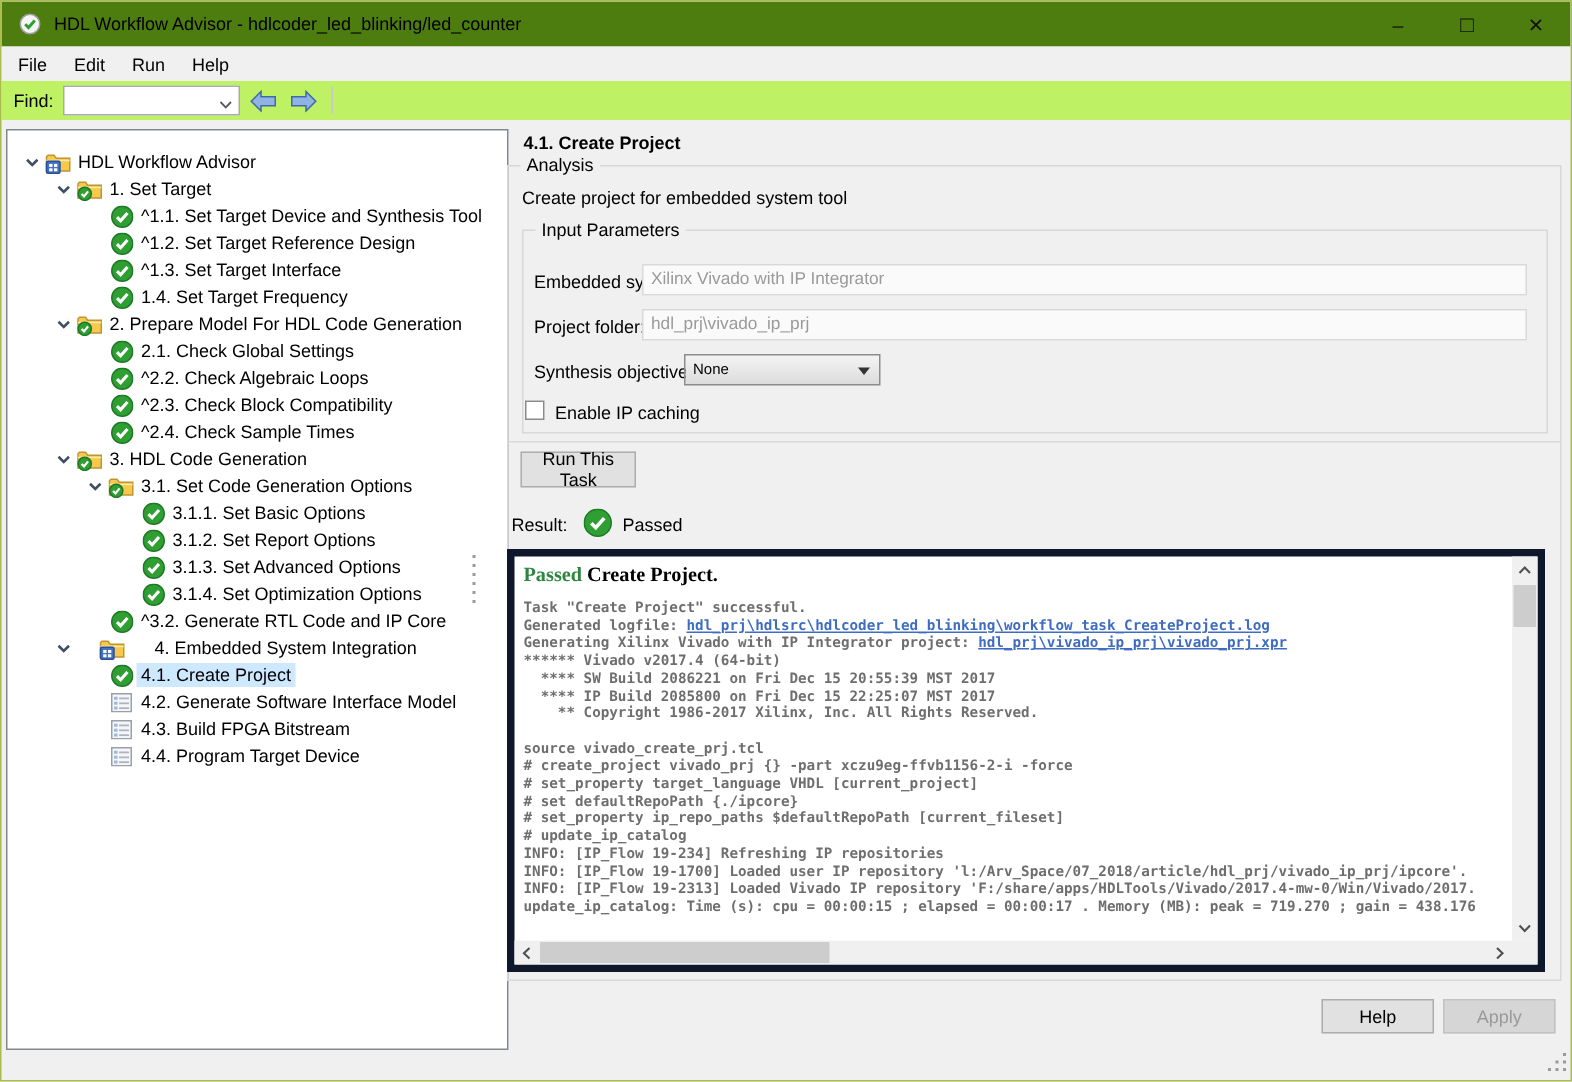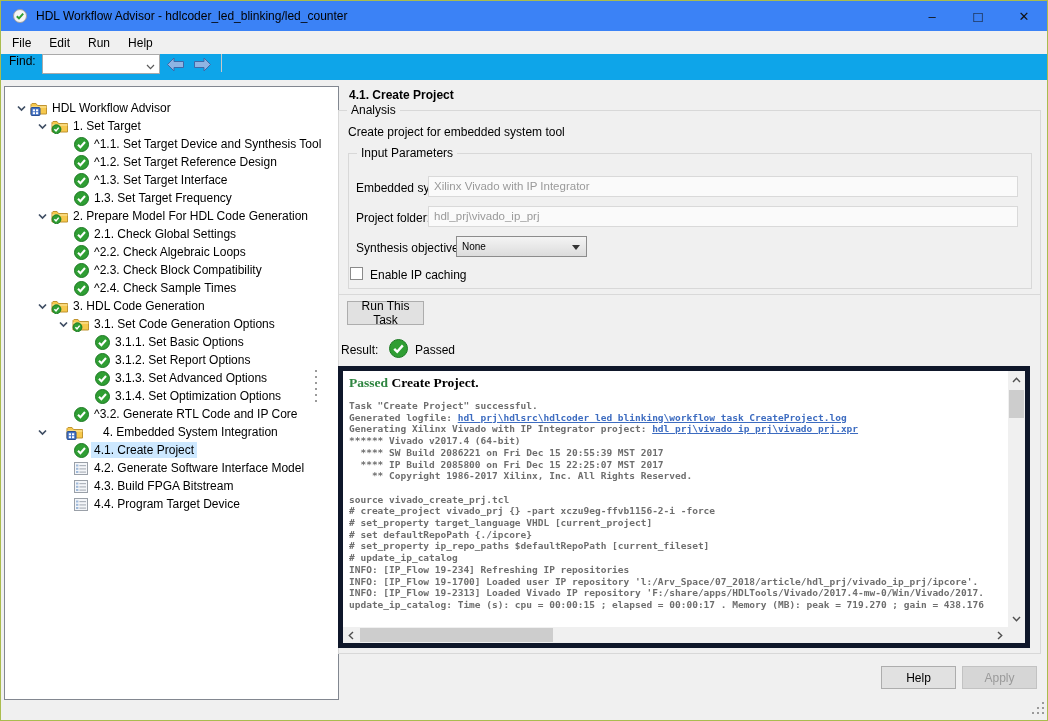--- a/index.html
+++ b/index.html
@@ -2,30 +2,30 @@
 <html><head>
 <meta charset="utf-8">
 <style>
   * { margin:0; padding:0; box-sizing:border-box; }
   body { font-family:"Liberation Sans", sans-serif; background:#e8e8e8; }
   .window {
     position:relative; width:1048px; height:721px; background:#f0f0f0;
     border:1px solid #aabc4e; overflow:hidden; font-size:12px; color:#000;
   }
   
-  .titlebar { position:absolute; left:0; top:0; right:0; height:30px; background:#3b82f6; display:flex; align-items:center; }
+  .titlebar { position:absolute; left:0; top:0; right:0; height:30px; background:#4d7c0f; display:flex; align-items:center; }
   .title-icon { margin-left:11px; width:16px; height:16px; display:inline-flex; }
   .title-text { margin-left:8px; font-size:12px; }
   .win-controls { position:absolute; right:0; top:0; height:30px; display:flex; }
   .win-btn { width:46px; height:30px; display:flex; align-items:center; justify-content:center; font-size:13px; color:#111; }
   
   .menubar { position:absolute; left:0; top:30px; right:0; height:23px; background:#f0f0f0; display:flex; align-items:center; padding-left:2px; }
   .menu-item { padding:3px 9px; font-size:12px; }
   
-  .findbar { position:absolute; left:0; top:53px; right:0; height:26px; background:#0ea5e9; display:flex; align-items:flex-start; }
+  .findbar { position:absolute; left:0; top:53px; right:0; height:26px; background:#bef264; display:flex; align-items:center; }
   .find-label { margin-left:8px; font-size:12px; }
   .find-combo { position:relative; margin-left:6px; width:118px; height:20px; background:#fff; border:1px solid #aaa; display:flex; align-items:center; }
   .find-combo input { border:none; outline:none; width:98px; height:16px; margin-left:3px; font-size:12px; font-family:"Liberation Sans",sans-serif; }
   .combo-chevron { position:absolute; right:4px; top:5px; }
   .nav-arrow { margin-left:5px; width:22px; height:20px; display:flex; align-items:center; justify-content:center; }
   .toolbar-sep { margin-left:7px; width:1px; height:18px; background:#c8c8c8; }
   
   .tree-panel { position:absolute; left:3px; top:85px; width:335px; height:614px; background:#fff; border:1px solid #828790; overflow:hidden; padding-top:12px; }
   .tree-row { height:18px; display:flex; align-items:center; white-space:nowrap; }
   .tree-row.selected .tree-label { background:#cde8ff; }
@@ -197,21 +197,21 @@
         <span class="tree-label">^1.3. Set Target Interface</span>
       </div>
       <div class="tree-row" style="padding-left: 50px;">
         <span class="expander"></span>
         <span class="tree-icon">
           <svg width="15" height="15" viewBox="0 0 15 15">
             <circle cx="7.5" cy="7.5" r="7" fill="#2f9e33" stroke="#1d7a24"></circle>
             <path d="M4 7.8 L6.4 10.2 L11 5" stroke="#fff" stroke-width="2.1" fill="none"></path>
           </svg>
         </span>
-        <span class="tree-label">1.3. Set Target Frequency</span>
+        <span class="tree-label">1.4. Set Target Frequency</span>
       </div>
       <div class="tree-row" style="padding-left: 29px;">
         <span class="expander">
           <svg width="11" height="11" viewBox="0 0 11 11">
             <path d="M2 3.5 L5.5 7 L9 3.5" stroke="#3f4e63" stroke-width="1.7" fill="none"></path>
           </svg>
         </span>
         <span class="tree-icon">
           <svg width="18" height="15" viewBox="0 0 18 15">
             <path d="M1 3.5 L1 13 L16.5 13 L16.5 4.5 L7.5 4.5 L6 2.5 L2 2.5 Z" fill="#f6c84c" stroke="#c09431"></path>

